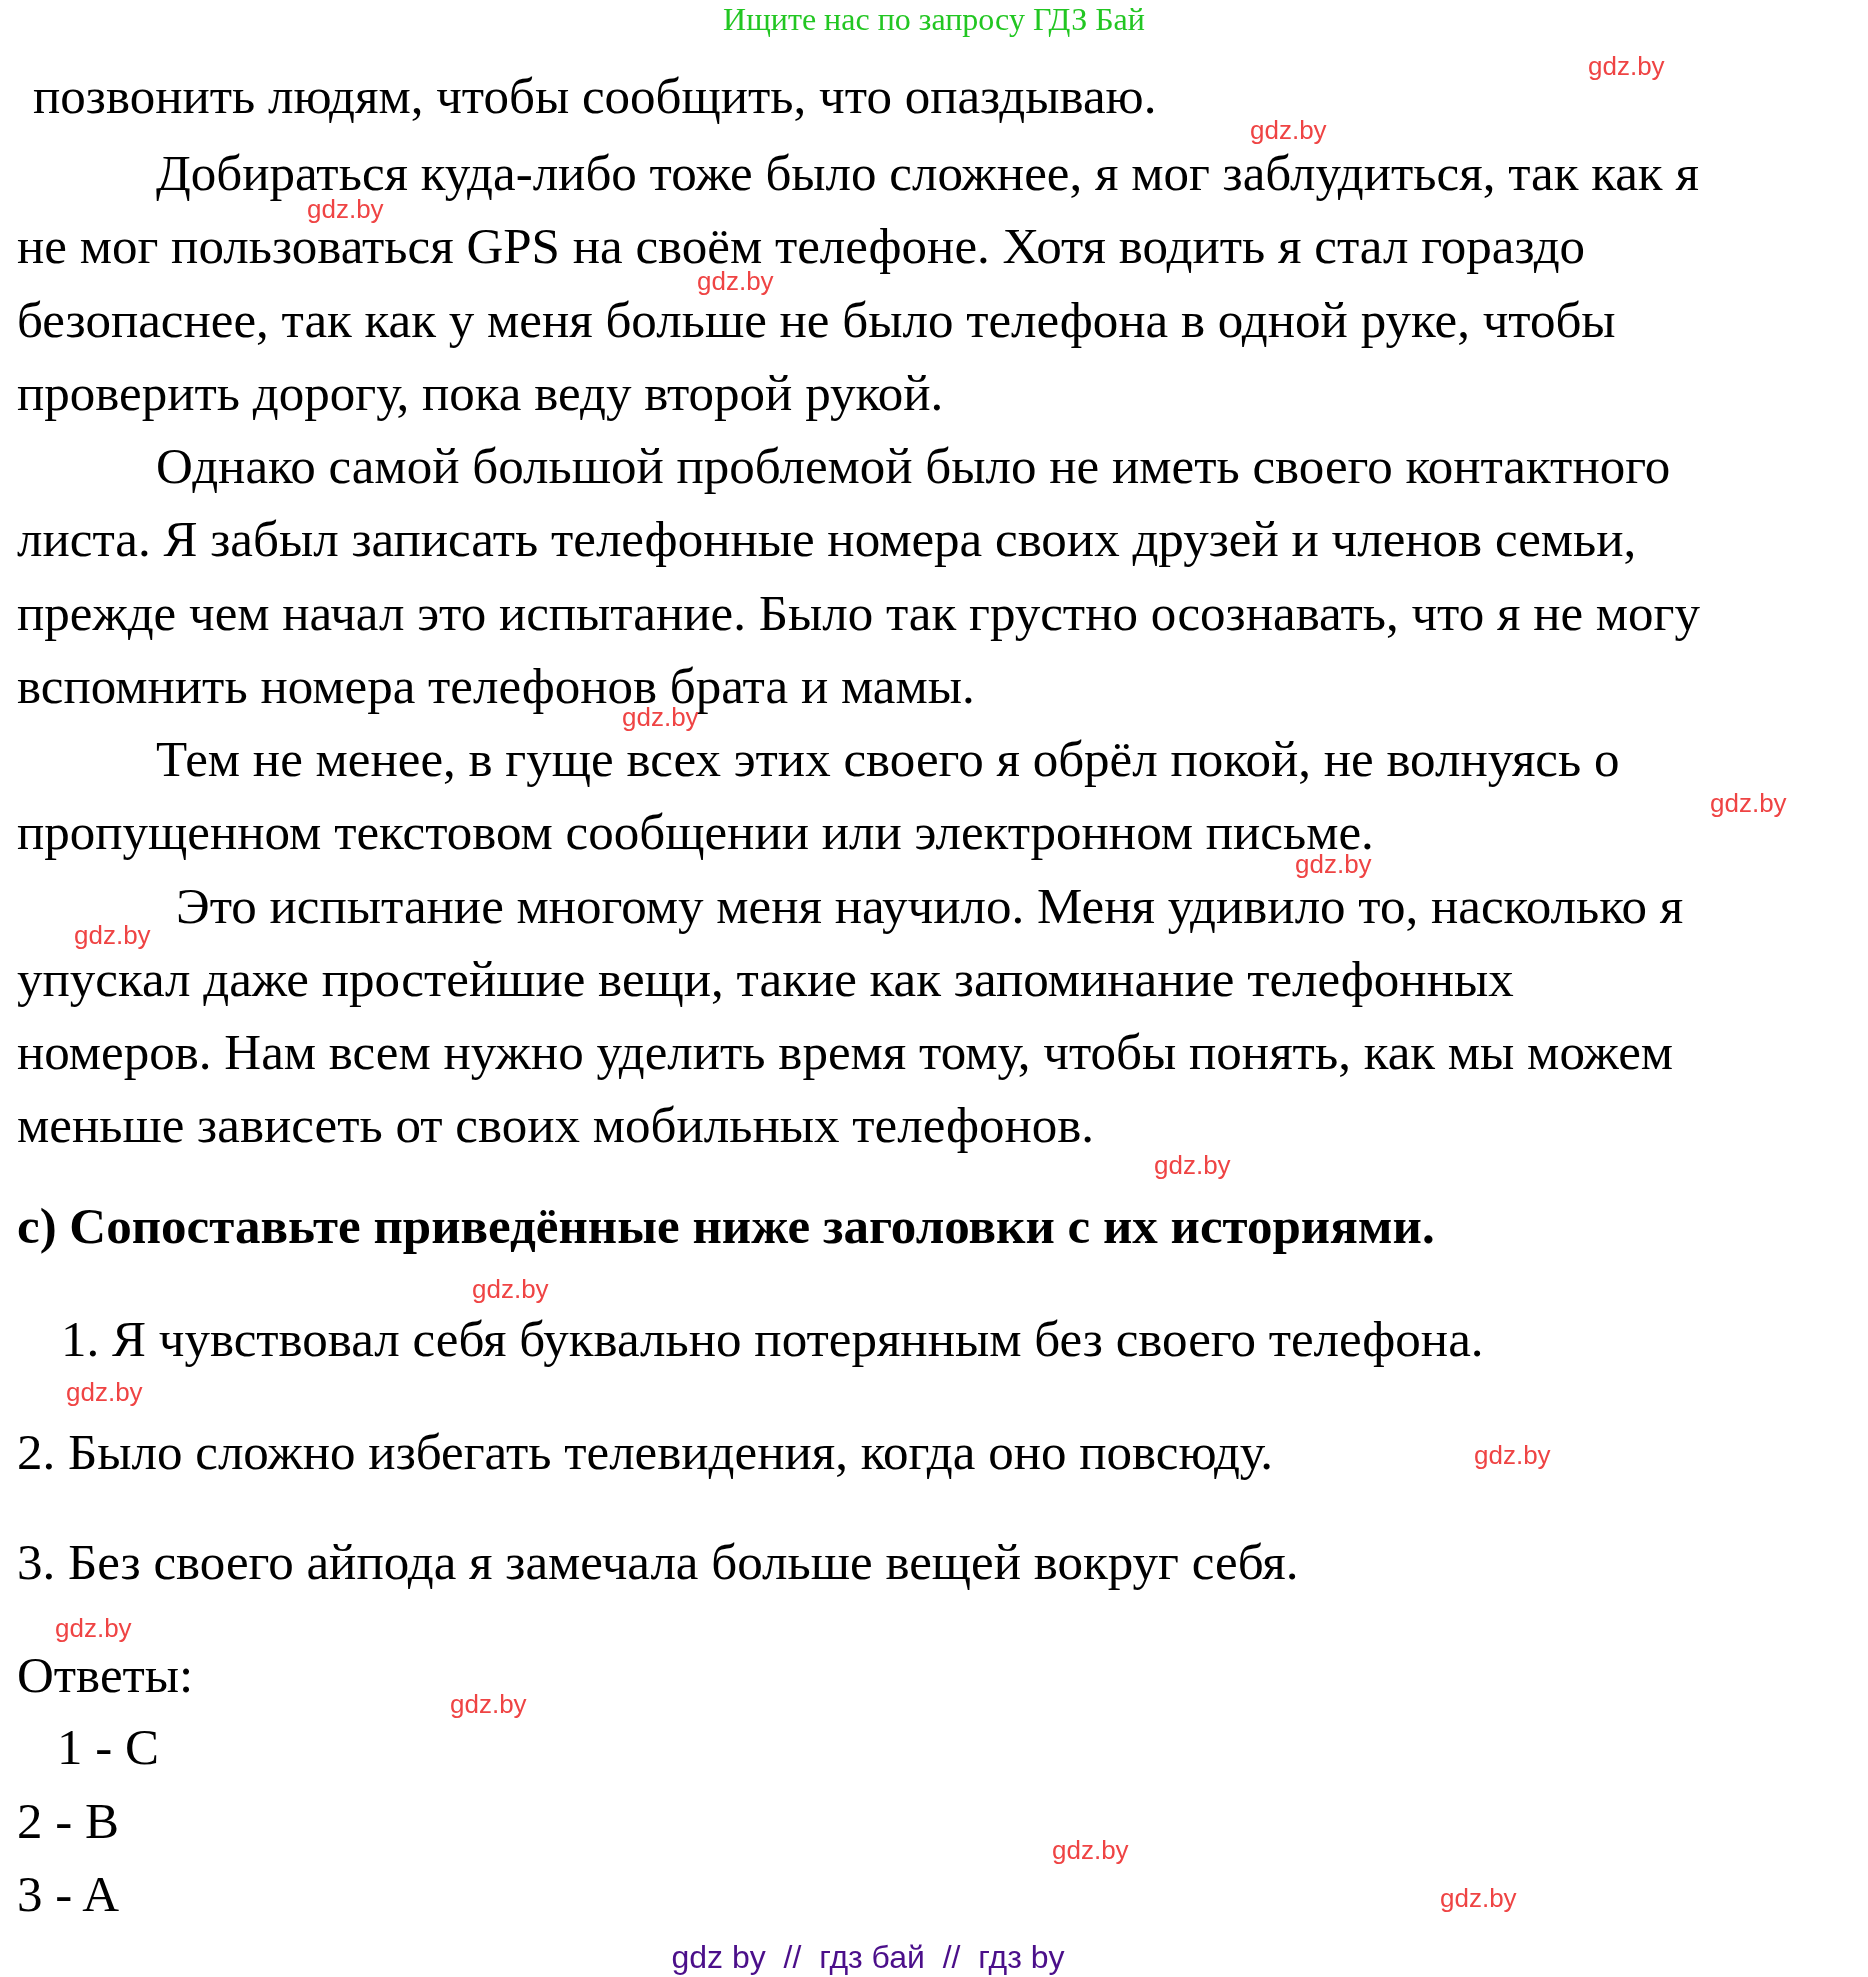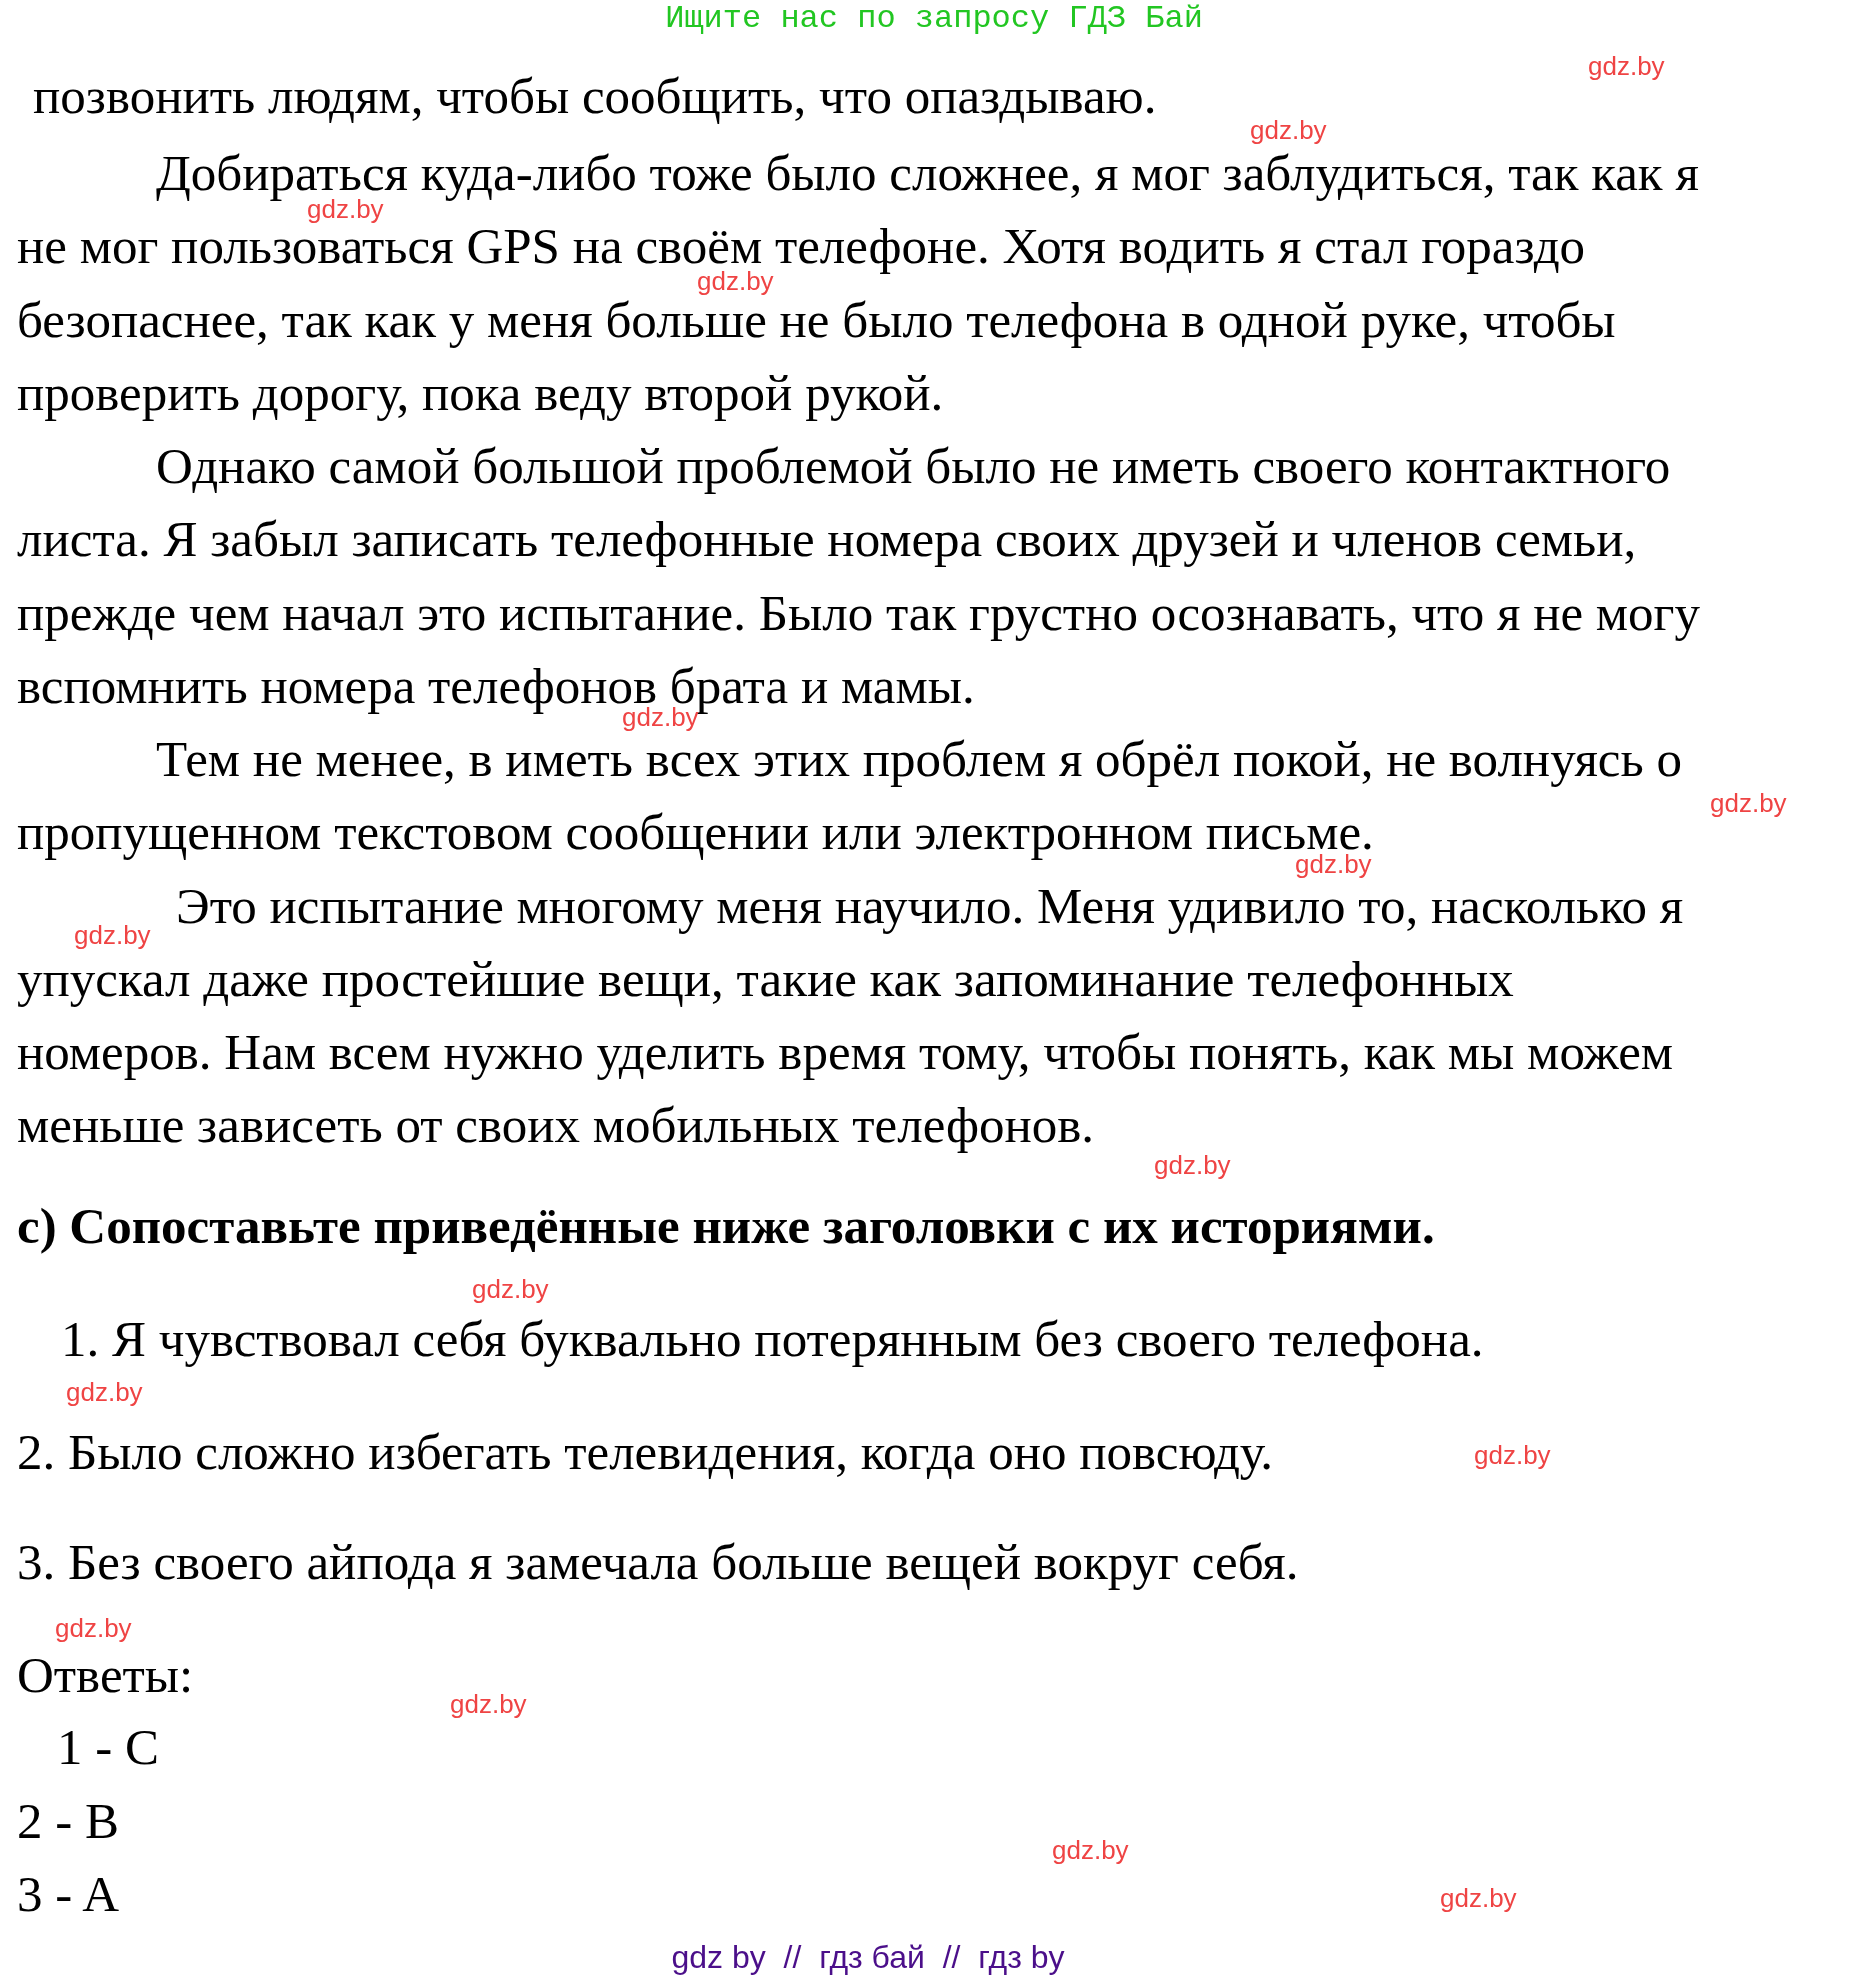--- a/index.html
+++ b/index.html
@@ -1,19 +1,19 @@
 <!DOCTYPE html>
 <html style="font-size:15px"><head>
 <meta charset="utf-8">
 <style>
   html, body { margin:0; padding:0; background:#ffffff; }
   body { width:1868px; height:1977px; position:relative; overflow:hidden;
          font-family:"Liberation Serif", "DejaVu Serif", serif; color:#000; }
   .hdr { position:absolute; left:0; width:1868px; top:0; text-align:center;
-         font-family:Liberation Mono, monospace; font-size:32px;
+         font-family:Liberation Serif, serif; font-size:32px;
          line-height:38px; }
   .line { position:absolute; left:17px; white-space:nowrap; font-size:51px; line-height:56px; }
   .indent { left:156px; }
   .bold { font-weight:bold; }
   .wm { position:absolute; font-family:"Liberation Sans", "DejaVu Sans", sans-serif;
         font-size:26px; line-height:28px; color:#ef4444; white-space:nowrap; }
   .ftr { position:absolute; left:0; width:1736px; top:1938px; text-align:center;
          font-family:"Liberation Sans", "DejaVu Sans", sans-serif; font-size:32px; line-height:38px;
          white-space:pre; }
 </style>
@@ -27,21 +27,21 @@
 <div class="line indent" style="top:145px;">Добираться куда-либо тоже было сложнее, я мог заблудиться, так как я</div>
 <div class="line" style="top:218px;">не мог пользоваться GPS на своём телефоне. Хотя водить я стал гораздо</div>
 <div class="line" style="top:292px;">безопаснее, так как у меня больше не было телефона в одной руке, чтобы</div>
 <div class="line" style="top:365px;">проверить дорогу, пока веду второй рукой.</div>
 
 <div class="line indent" style="top:438px;">Однако самой большой проблемой было не иметь своего контактного</div>
 <div class="line" style="top:511px;">листа. Я забыл записать телефонные номера своих друзей и членов семьи,</div>
 <div class="line" style="top:585px;">прежде чем начал это испытание. Было так грустно осознавать, что я не могу</div>
 <div class="line" style="top:658px;">вспомнить номера телефонов брата и мамы.</div>
 
-<div class="line indent" style="top:731px;">Тем не менее, в иметь всех этих проблем я обрёл покой, не волнуясь о</div>
+<div class="line indent" style="top:731px;">Тем не менее, в гуще всех этих своего я обрёл покой, не волнуясь о</div>
 <div class="line" style="top:804px;">пропущенном текстовом сообщении или электронном письме.</div>
 
 <div class="line indent" style="top:878px;margin-left:20px;">Это испытание многому меня научило. Меня удивило то, насколько я</div>
 <div class="line" style="top:951px;">упускал даже простейшие вещи, такие как запоминание телефонных</div>
 <div class="line" style="top:1024px;">номеров. Нам всем нужно уделить время тому, чтобы понять, как мы можем</div>
 <div class="line" style="top:1097px;">меньше зависеть от своих мобильных телефонов.</div>
 
 <div class="line bold" style="top:1198px;">c) Сопоставьте приведённые ниже заголовки с их историями.</div>
 
 <div class="line" style="top:1311px;margin-left:44px;">1. Я чувствовал себя буквально потерянным без своего телефона.</div>

